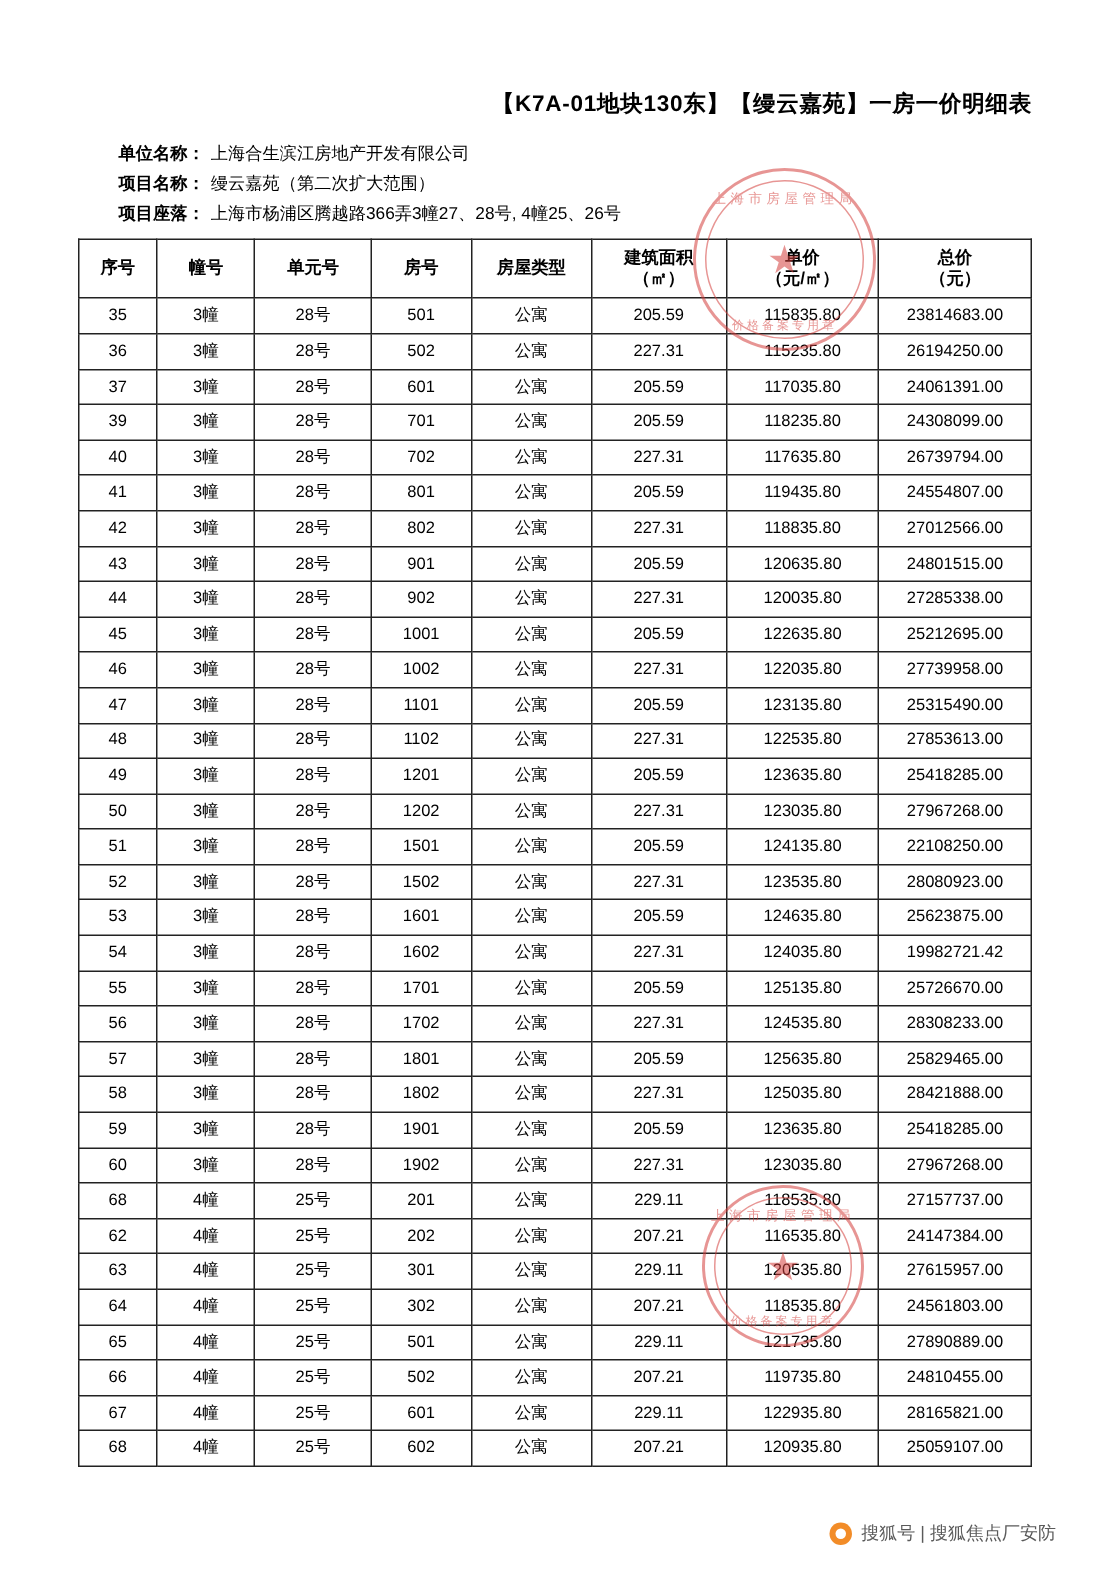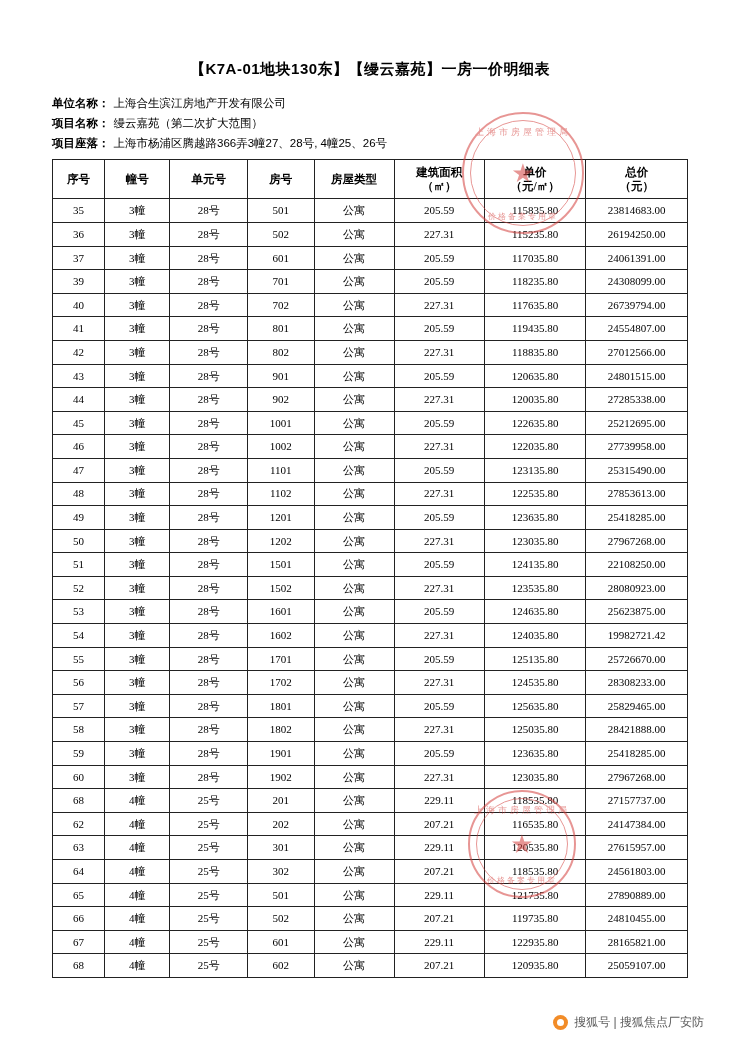--- a/index.html
+++ b/index.html
@@ -16,50 +16,50 @@
     overflow: hidden;
   }
   .page {
     position: relative;
     width: 740px;
     height: 1047px;
     box-sizing: border-box;
     padding: 60px 52px 0 52px;
   }
   .doc-title {
-    text-align: center;
+    text-align: right;
     font-size: 15px;
     font-weight: bold;
     letter-spacing: 0.5px;
     margin: 0 0 14px 0;
     color: #000;
   }
   .meta {
     font-size: 11.5px;
     line-height: 1.75;
     color: #000;
     margin-bottom: 6px;
   }
   .meta-row {
     display: flex;
     align-items: baseline;
+    margin-left: 27px;
   }
   .meta-label {
     font-weight: bold;
     white-space: nowrap;
     margin-right: 4px;
   }
   .meta-value {
     white-space: nowrap;
   }
   table.price-table {
     border-collapse: collapse;
     width: 100%;
     table-layout: fixed;
-    font-family: Liberation Serif, serif;
   }
   table.price-table th,
   table.price-table td {
     border: 1px solid #222;
     text-align: center;
     font-size: 11px;
     color: #000;
     height: 22.6px;
     padding: 0;
     line-height: 1.15;

